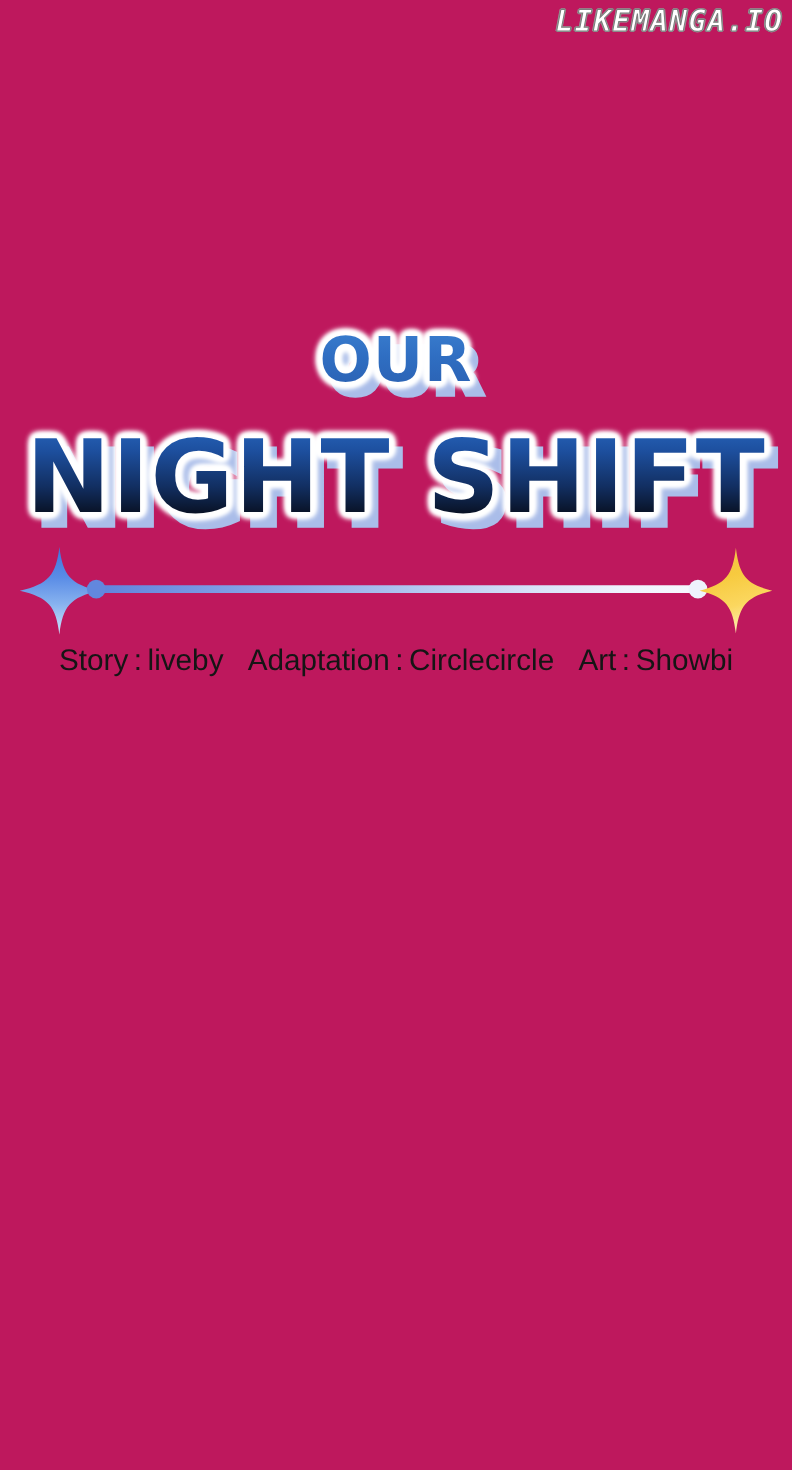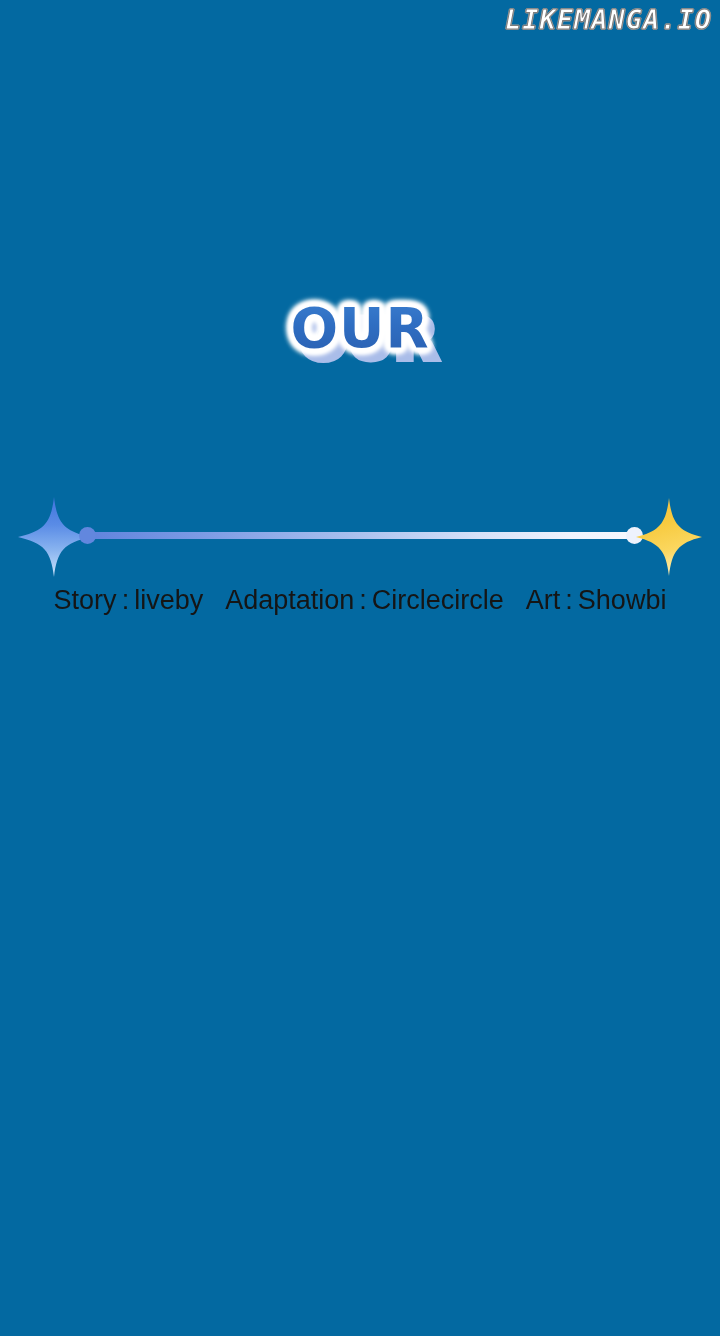--- a/index.html
+++ b/index.html
@@ -12,21 +12,21 @@
     height: 1336px;
     position: relative;
     overflow: hidden;
     font-family: "Liberation Sans", sans-serif;
     -webkit-font-smoothing: antialiased;
   }
 
   .page {
     position: absolute;
     inset: 0;
-    background: #0369a1;
+    background: #be185d;
   }
 
   
   .watermark {
     position: absolute;
     top: 4px;
     right: 8px;
     font-family: "DejaVu Sans Mono", "Liberation Mono", monospace;
     font-size: 27px;
     font-weight: bold;
@@ -182,20 +182,24 @@
 
   <div class="watermark">LIKEMANGA.IO</div>
 
   <div class="title-block">
 
     <div class="title-line line-our">
       <span class="shadow">OUR</span>
       <span class="front">OUR</span>
     </div>
 
+    <div class="title-line line-night">
+      <span class="shadow">NIGHT SHIFT</span>
+      <span class="front">NIGHT SHIFT</span>
+    </div>
 
   </div>
 
   <div class="divider">
 
     <svg class="sparkle sparkle-left" viewBox="0 0 72 80">
       <defs>
         <linearGradient id="gradBlueSpark" x1="0" y1="0" x2="0" y2="1">
           <stop offset="0%" stop-color="#3f74dd"></stop>
           <stop offset="35%" stop-color="#5a8ce6"></stop>

